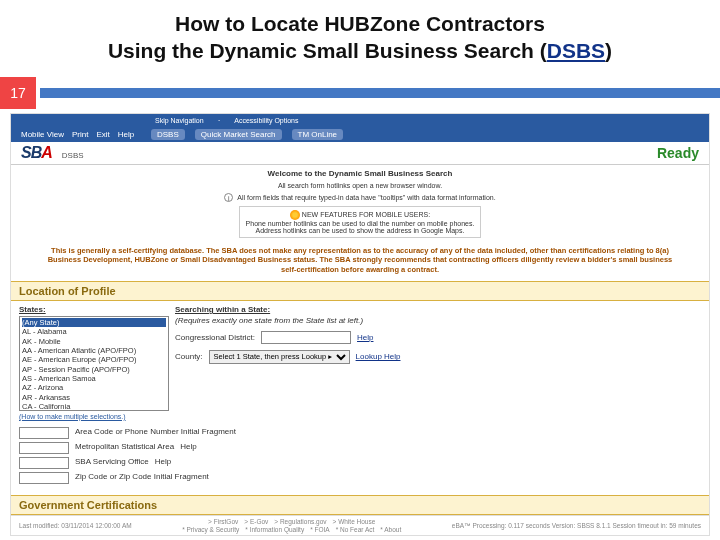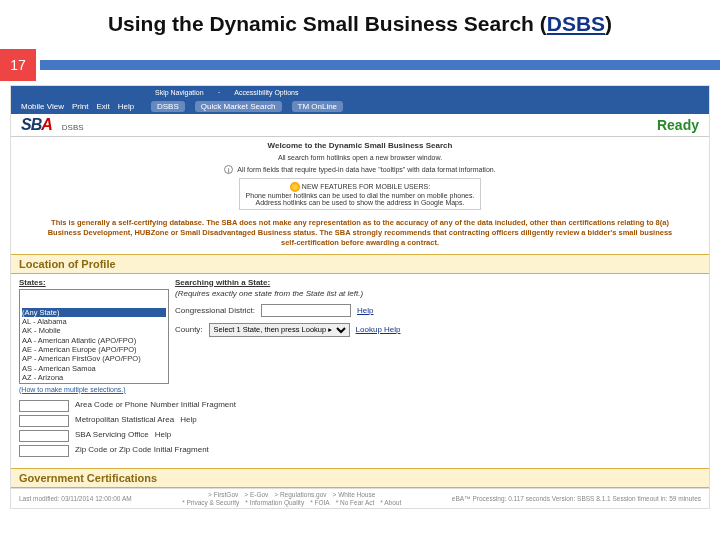--- a/index.html
+++ b/index.html
@@ -22,40 +22,41 @@
   .intro .welcome { font-weight: bold; font-size: 8px; }
   .intro .line { font-size: 7px; margin-top: 4px; display: flex; align-items: center; justify-content: center; gap: 4px; }
   .newbox { border: 1px solid #ccc; padding: 3px 6px; display: inline-block; margin-top: 4px; font-size: 7px; text-align: center; }
   .new-icon { display:inline-block; width:10px; height:10px; background:radial-gradient(circle,#ffcc33 30%,#ff9900 70%); border-radius:50%; vertical-align:middle; }
   .disclaimer { color: #a05000; font-weight: bold; font-size: 7.5px; padding: 4px 30px; text-align: center; line-height: 1.3; }
   .section-bar { background: #fdf3d0; border-top: 1px solid #d8b040; border-bottom: 1px solid #d8b040; padding: 3px 8px; font-weight: bold; color: #8a6a10; font-size: 11px; margin-top: 2px; }
   .searcharea { display: flex; padding: 4px 8px; gap: 6px; }
   .searcharea .left { width: 150px; }
   .searcharea .right { flex: 1; }
   .lbl { font-weight: bold; text-decoration: underline; font-size: 8px; margin-bottom: 2px; }
-  .statesbox { border: 1px solid #888; height: 95px; overflow: hidden; font-size: 7.5px; line-height: 1.25; padding: 18px 2px; background:#fff; }
+  .statesbox { border: 1px solid #888; height: 95px; overflow: hidden; font-size: 7.5px; line-height: 1.25; padding: 1px 2px; background:#fff; }
   .statesbox .anystate { background: #2a5aa0; color: #fff; }
   .hint { color: #2a5aa0; text-decoration: underline; font-size: 7px; margin-top: 2px; display: inline-block; }
   .rowline { display: flex; align-items: center; gap: 6px; font-size: 8px; margin-bottom: 6px; }
   .rowline .italic { font-style: italic; }
   .rowline .helplink { color: #113388; text-decoration: underline; }
   .rowline input[type=text] { width: 90px; height: 13px; font-size: 8px; border:1px solid #888; }
   .countysel { font-size: 7.5px; height: 14px; border:1px solid #888; }
   .fieldsarea { padding: 2px 8px 6px 8px; }
   .fieldrow { display: flex; align-items: flex-start; gap: 6px; font-size: 8px; margin-bottom: 3px; }
   .fieldrow input { width: 50px; height: 12px; border:1px solid #888; font-size:8px; }
   .footer { display: flex; justify-content: space-between; align-items: center; font-size: 6.5px; color: #888; padding: 2px 8px; border-top: 1px solid #ddd; flex-wrap: wrap; }
   .footer .mid { display:flex; flex-direction:column; align-items:center; gap:1px; }
   .footer .midrow { display:flex; gap:6px; }
   .footer .fl { color:#888; }
 </style>
 </head>
 <body>
 
 <div class="slide-title">
+  <div>How to Locate HUBZone Contractors</div>
   <div>
     <span>Using the Dynamic Small Business Search (</span><span class="dsbs-link">DSBS</span><span>)</span>
   </div>
 </div>
 
 <div class="header-bar">
   <div class="header-num">17</div>
   <div class="header-line"></div>
 </div>
 
@@ -104,21 +105,21 @@
 
   <div class="searcharea">
     <div class="left">
       <div class="lbl">States:</div>
       <div class="statesbox">
         <div class="anystate">(Any State)</div>
         <div>AL - Alabama</div>
         <div>AK - Mobile</div>
         <div>AA - American Atlantic (APO/FPO)</div>
         <div>AE - American Europe (APO/FPO)</div>
-        <div>AP - American FirstGov (APO/FPO)</div>
+        <div>AP - Session Pacific (APO/FPO)</div>
         <div>AS - American Samoa</div>
         <div>AZ - Arizona</div>
         <div>AR - Arkansas</div>
         <div>CA - California</div>
       </div>
       <span class="hint">(How to make multiple selections.)</span>
     </div>
     <div class="right">
       <div class="lbl">Searching within a State:</div>
       <div class="rowline">

